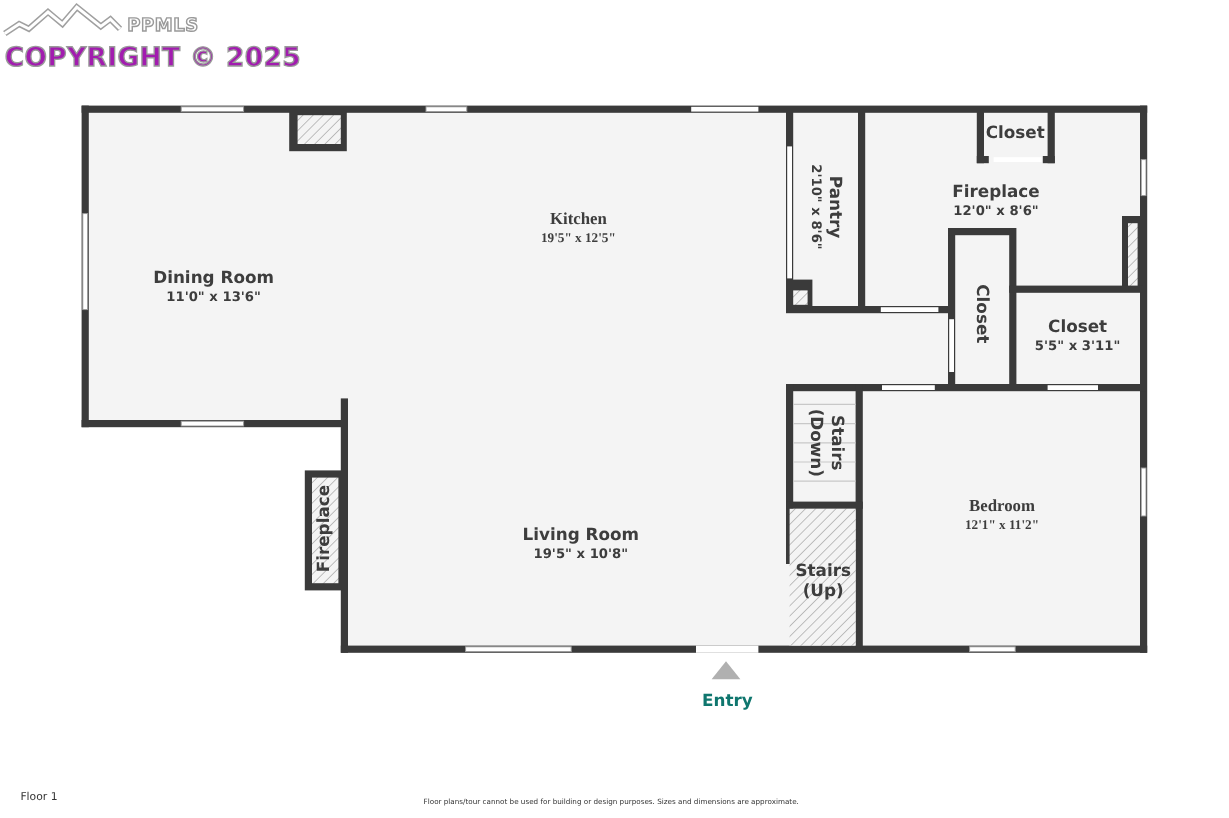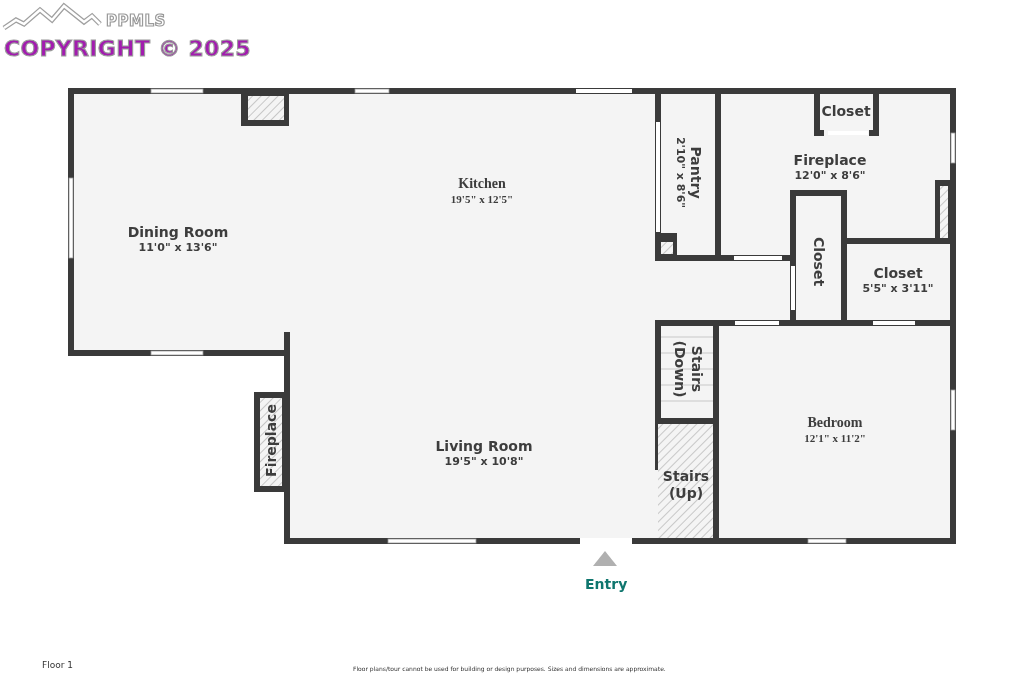--- a/index.html
+++ b/index.html
@@ -10,21 +10,21 @@
   .logo-brand { position:absolute; left:104px; top:10px; font-size:15px; font-weight:bold; color:#fff;
     -webkit-text-stroke:1.2px #9a9a9a; letter-spacing:0.5px; }
   .logo-copy { position:absolute; left:2px; top:34px; font-size:22px; font-weight:bold; color:#a21caf;
     -webkit-text-stroke:1.1px #9a9a9a; letter-spacing:0.3px; white-space:nowrap; }
   .plan { position:absolute; left:0; top:0; }
   .lbl { position:absolute; text-align:center; white-space:nowrap; color:#3d3d3d; }
   .lbl .n { font-size:14px; font-weight:bold; display:block; line-height:17px; }
   .lbl .d { font-size:11px; font-weight:bold; display:block; line-height:14px; }
   .rot { transform-origin:center center; }
   .entry { position:absolute; left:585px; top:576px; font-size:14px; font-weight:bold; color:#0f766e; }
-  .floor { position:absolute; left:17px; top:660px; font-size:9px; color:#333;margin-left:25px; }
+  .floor { position:absolute; left:17px; top:660px; font-size:9px; color:#333; }
   .disc { position:absolute; left:353px; top:665px; font-size:6px; color:#333; white-space:nowrap; }
 </style>
 </head>
 <body>
 
 <div class="logo">
   <svg width="100" height="34" viewBox="0 0 100 34">
     <polyline points="2,26 14,18 22,22 38,8 50,18 62,4 82,20 90,14 98,22" fill="none" stroke="#a0a0a0" stroke-width="5" stroke-linejoin="miter"></polyline>
     <polyline points="2,26 14,18 22,22 38,8 50,18 62,4 82,20 90,14 98,22" fill="none" stroke="#ffffff" stroke-width="2.5" stroke-linejoin="miter"></polyline>
     <line x1="101" y1="2" x2="101" y2="32" stroke="#a0a0a0" stroke-width="2"></line>

